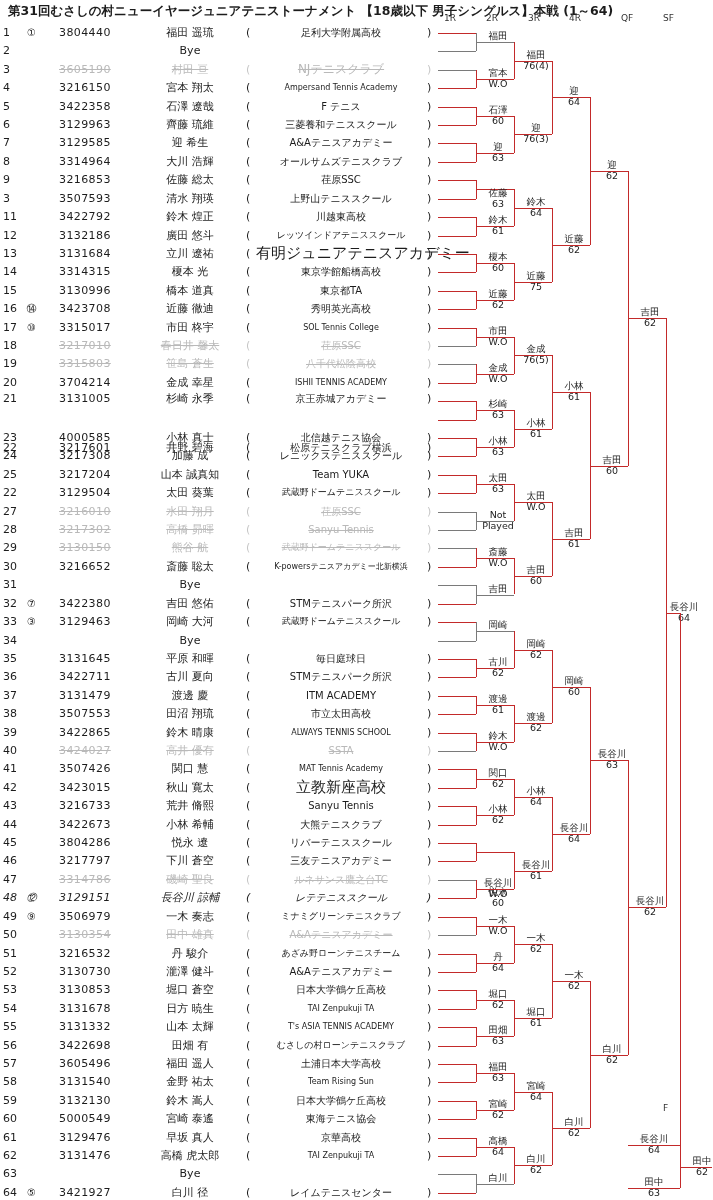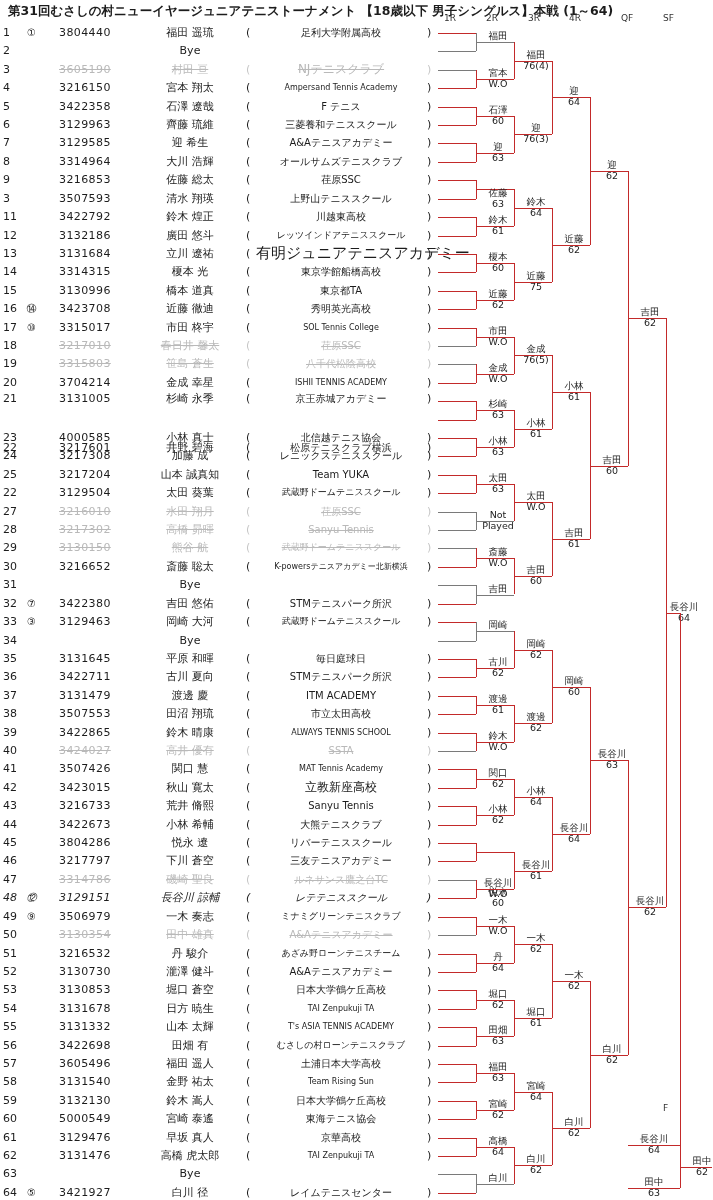--- a/index.html
+++ b/index.html
@@ -357,21 +357,21 @@
         <span class="pname">関口 慧</span>
         <span class="po">(</span>
         <span class="club" style="font-size: 8px;">MAT Tennis Academy</span>
         <span class="pc">)</span>
       </div>
       <div class="prow" style="top: 778.81px;">
         <span class="no">42</span>
         <span class="reg">3423015</span>
         <span class="pname">秋山 寛太</span>
         <span class="po">(</span>
-        <span class="club" style="font-size: 12px;">立教新座高校</span>
+        <span class="club" style="font-size: 15px;">立教新座高校</span>
         <span class="pc">)</span>
       </div>
       <div class="prow" style="top: 797.22px;">
         <span class="no">43</span>
         <span class="reg">3216733</span>
         <span class="pname">荒井 脩熙</span>
         <span class="po">(</span>
         <span class="club" style="font-size: 10px;">Sanyu Tennis</span>
         <span class="pc">)</span>
       </div>

